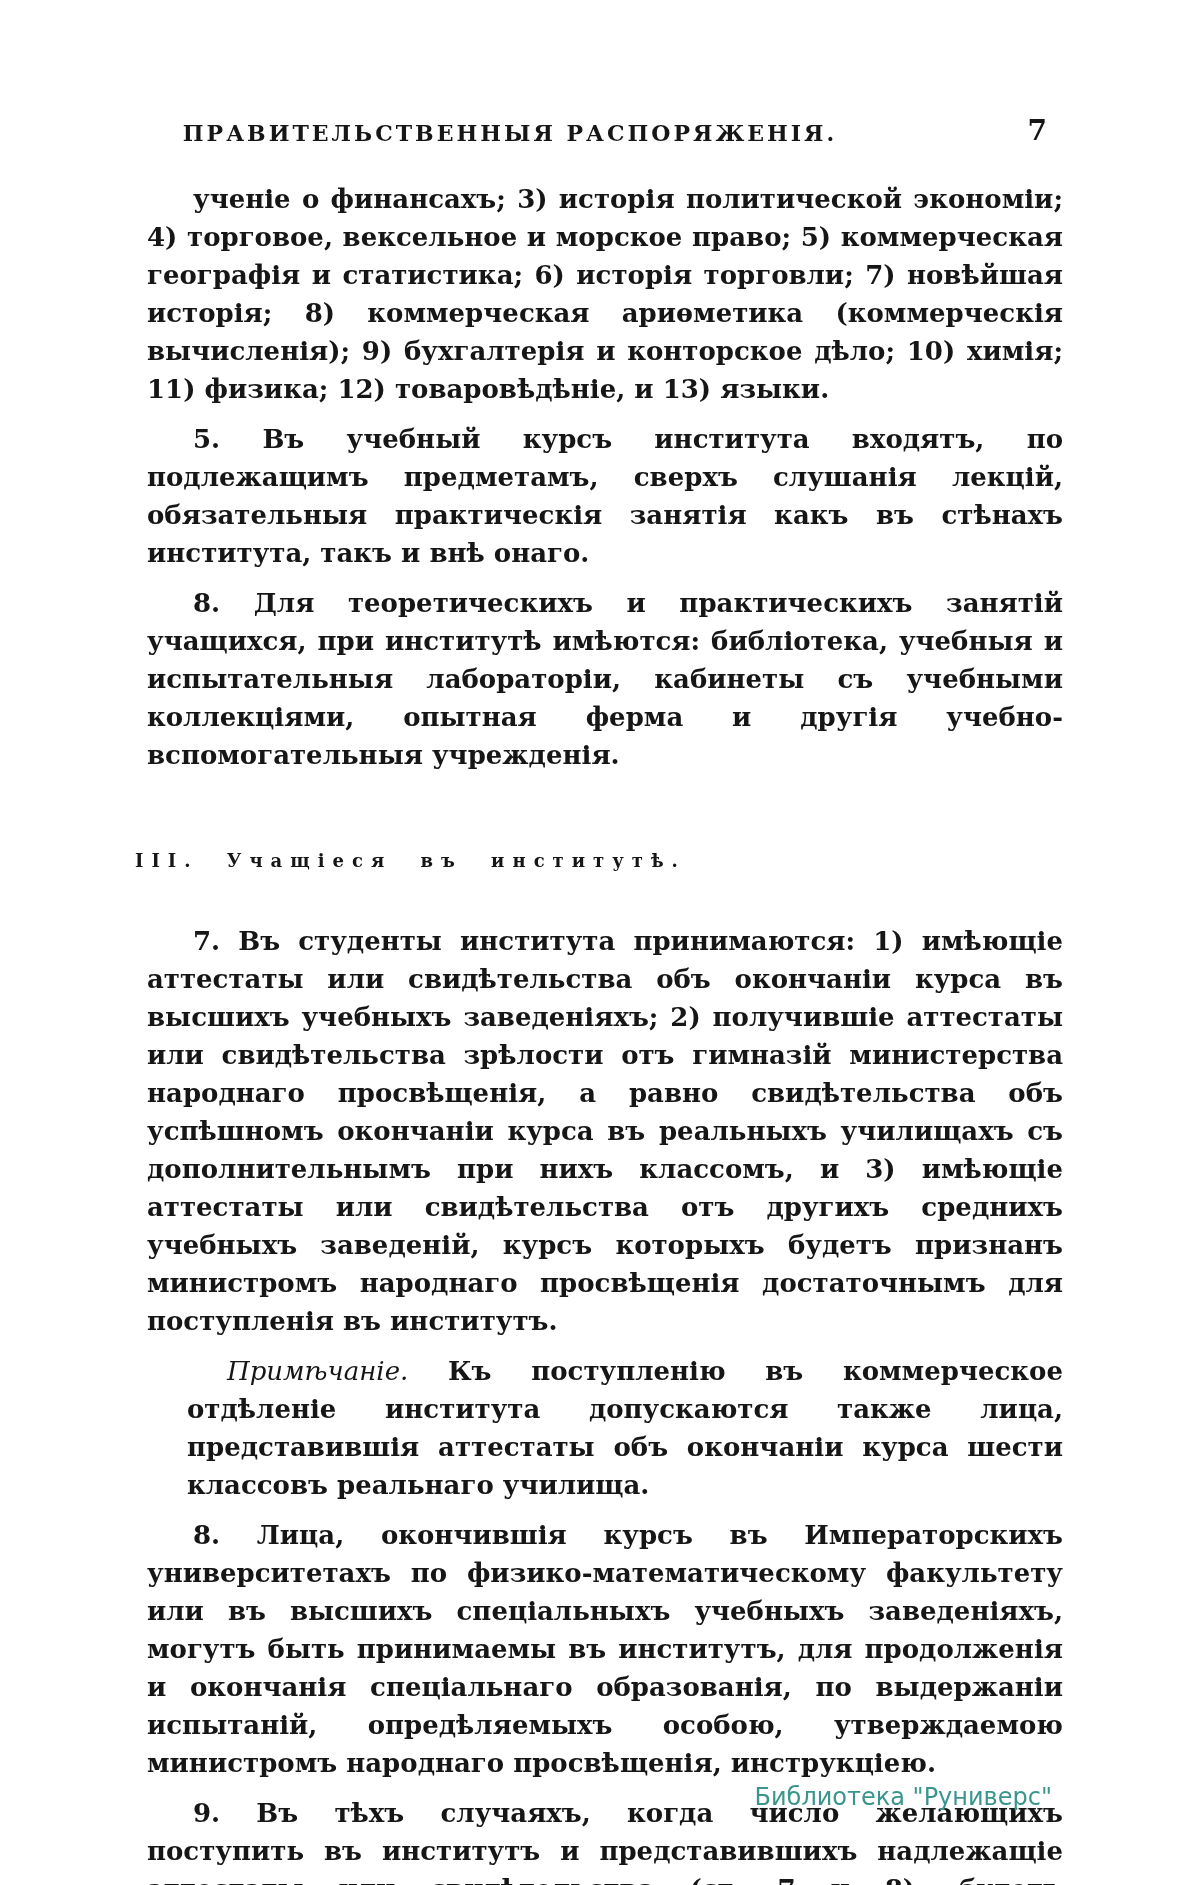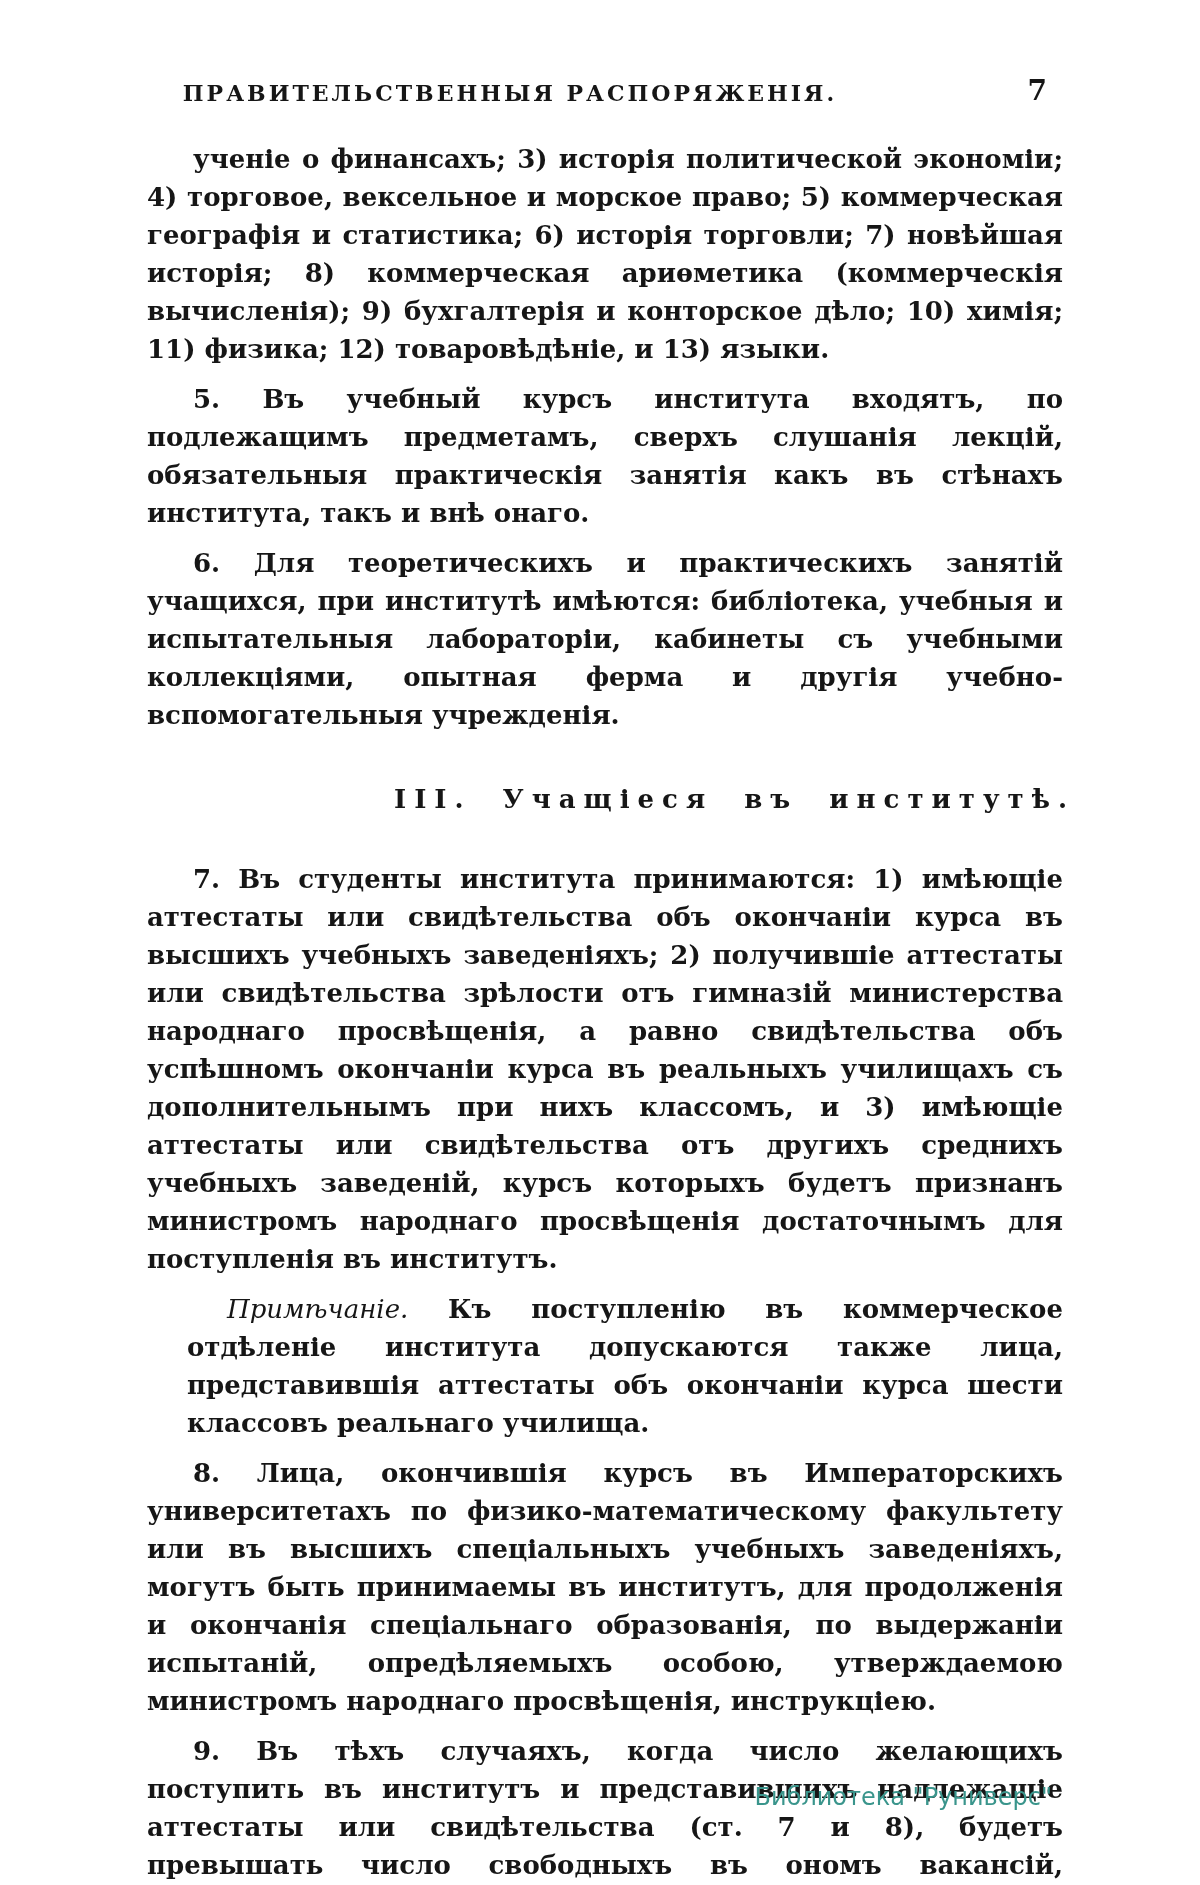--- a/index.html
+++ b/index.html
@@ -8,21 +8,21 @@
     height: 1885px;
     background: #ffffff;
     position: relative;
     overflow: hidden;
     color: #161616;
     font-family: "DejaVu Serif", "Liberation Serif", serif;
   }
   .page {
     position: absolute;
     inset: 0;
-    padding: 80px 125px 0 135px;
+    padding: 120px 125px 0 135px;
   }
   .page-header {
     position: relative;
     height: 32px;
     margin-bottom: 28px;
   }
   .running-title {
     position: absolute;
     left: 0;
     right: 190px;
@@ -51,26 +51,26 @@
   }
   .note {
     margin-left: 52px;
     text-indent: 40px;
   }
   .note-label {
     font-style: italic;
     font-weight: 400;
   }
   .section-heading {
-    font-size: 26px;
+    font-size: 18px;
     font-weight: 700;
-    text-align: right;
+    text-align: left;
     letter-spacing: 8px;
     word-spacing: 14px;
-    margin: 46px 0 42px 0;
+    margin: 68px 0 42px 0;
   }
   .watermark {
     position: absolute;
     right: 148px;
     bottom: 74px;
     font-family: "DejaVu Sans", "Liberation Sans", sans-serif;
     font-size: 24px;
     font-weight: 400;
     color: #3a958c;
   }
@@ -84,21 +84,21 @@
     <div class="running-title">ПРАВИТЕЛЬСТВЕННЫЯ РАСПОРЯЖЕНІЯ.</div>
     <div class="page-number">7</div>
   </header>
 
   <main class="body-text">
 
     <p class="para">ученіе о финансахъ; 3) исторія политической экономіи; 4) торговое, вексельное и морское право; 5) коммерческая географія и статистика; 6) исторія торговли; 7) новѣйшая исторія; 8) коммерческая ариѳметика (коммерческія вычисленія); 9) бухгалтерія и конторское дѣло; 10) химія; 11) физика; 12) товаровѣдѣніе, и 13) языки.</p>
 
     <p class="para">5. Въ учебный курсъ института входятъ, по подлежащимъ предметамъ, сверхъ слушанія лекцій, обязательныя практическія занятія какъ въ стѣнахъ института, такъ и внѣ онаго.</p>
 
-    <p class="para">6. Для теоретическихъ и практическихъ занятій учащихся, при институтѣ имѣются: библіотека, учебныя и испытательныя лабораторіи, кабинеты съ учебными коллекціями, опытная ферма и другія учебно-вспомогательныя учрежденія.</p>
+    <p class="para">8. Для теоретическихъ и практическихъ занятій учащихся, при институтѣ имѣются: библіотека, учебныя и испытательныя лабораторіи, кабинеты съ учебными коллекціями, опытная ферма и другія учебно-вспомогательныя учрежденія.</p>
 
     <h2 class="section-heading">III. Учащіеся въ институтѣ.</h2>
 
     <p class="para">7. Въ студенты института принимаются: 1) имѣющіе аттестаты или свидѣтельства объ окончаніи курса въ высшихъ учебныхъ заведеніяхъ; 2) получившіе аттестаты или свидѣтельства зрѣлости отъ гимназій министерства народнаго просвѣщенія, а равно свидѣтельства объ успѣшномъ окончаніи курса въ реальныхъ училищахъ съ дополнительнымъ при нихъ классомъ, и 3) имѣющіе аттестаты или свидѣтельства отъ другихъ среднихъ учебныхъ заведеній, курсъ которыхъ будетъ признанъ министромъ народнаго просвѣщенія достаточнымъ для поступленія въ институтъ.</p>
 
     <p class="para note">
       <em class="note-label">Примѣчаніе.</em>
       <span>Къ поступленію въ коммерческое отдѣленіе института допускаются также лица, представившія аттестаты объ окончаніи курса шести классовъ реальнаго училища.</span>
     </p>
 

